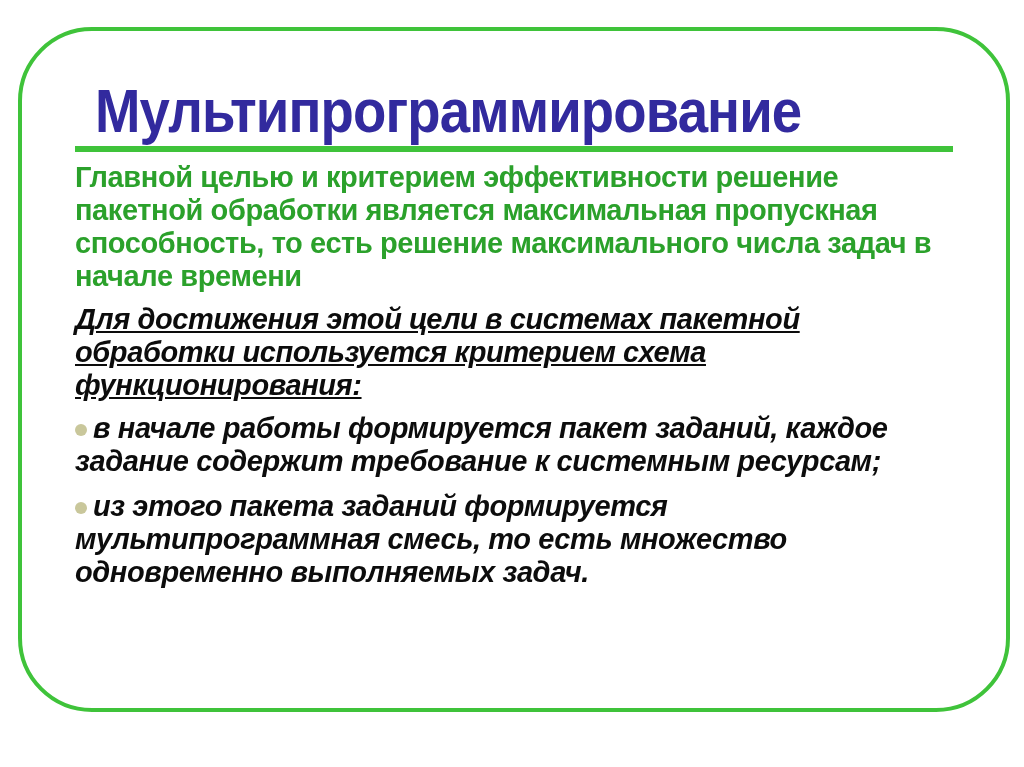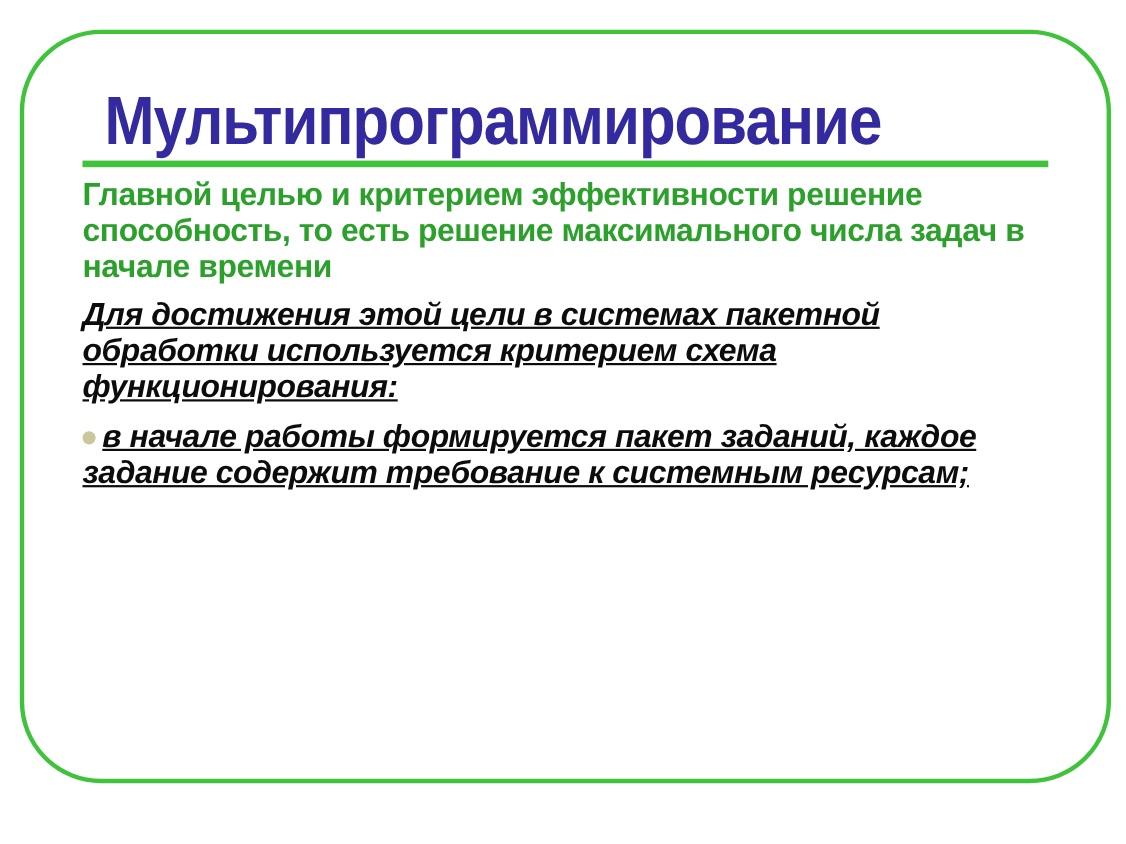--- a/index.html
+++ b/index.html
@@ -67,21 +67,20 @@
   .para-black {
     margin-top: 10px;
     color: var(--text-black);
     font-style: italic;
     text-decoration: underline;
   }
   .bullet-item {
     margin-top: 10px;
     color: var(--text-black);
     font-style: italic;
-    text-decoration: underline;
   }
   .bullet-item:last-child { margin-top: 12px; }
   .bullet-dot {
     display: inline-block;
     width: 12px; height: 12px;
     border-radius: 50%;
     background: var(--bullet-color);
     margin-right: 6px;
     transform: translateY(-2px);
   }
@@ -94,32 +93,40 @@
   <div class="frame"></div>
 
   <div class="content">
 
     <h1 class="title">Мультипрограммирование</h1>
 
     <div class="title-underline"></div>
 
     <div class="para para-green">
       <div class="line">Главной целью и критерием эффективности решение</div>
+      <div class="line">пакетной обработки является максимальная пропускная</div>
       <div class="line">способность, то есть решение максимального числа задач в</div>
       <div class="line">начале времени</div>
     </div>
 
     <div class="para para-black">
       <div class="line">Для достижения этой цели в системах пакетной</div>
       <div class="line">обработки используется критерием схема</div>
       <div class="line">функционирования:</div>
     </div>
 
     <div class="para bullet-item">
       <div class="line">
         <span class="bullet-dot"></span><span class="bullet-first">в начале работы формируется пакет заданий, каждое</span>
       </div>
       <div class="line">задание содержит требование к системным ресурсам;</div>
     </div>
 
+    <div class="para bullet-item">
+      <div class="line">
+        <span class="bullet-dot"></span><span class="bullet-first">из этого пакета заданий формируется</span>
+      </div>
+      <div class="line">мультипрограммная смесь, то есть множество</div>
+      <div class="line">одновременно выполняемых задач.</div>
+    </div>
 
   </div>
 </div>
 
 </body></html>

